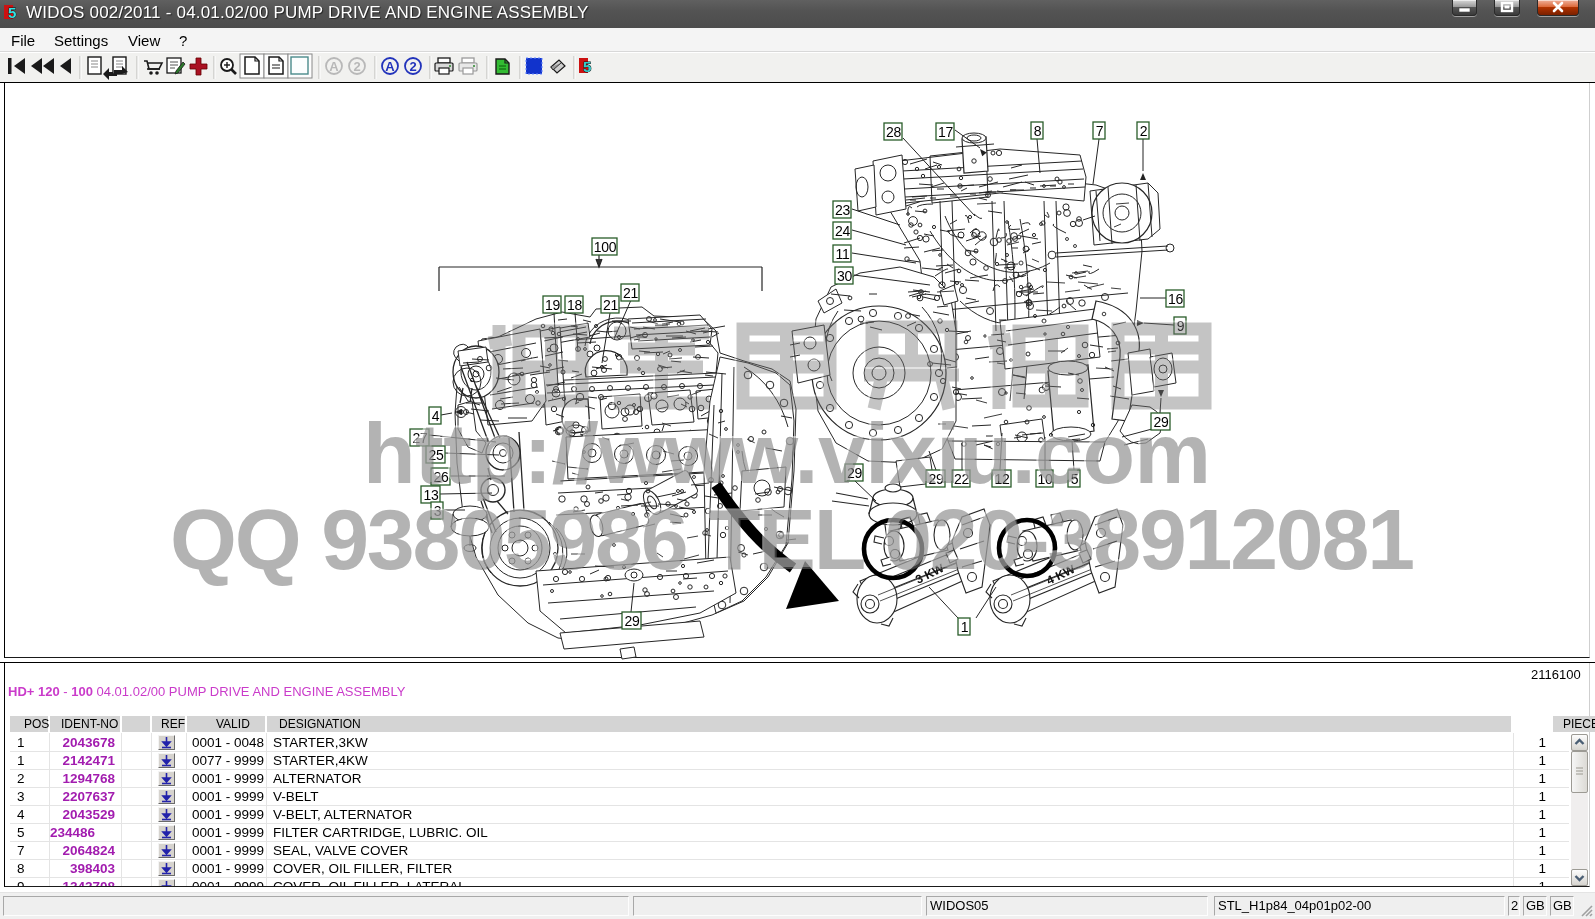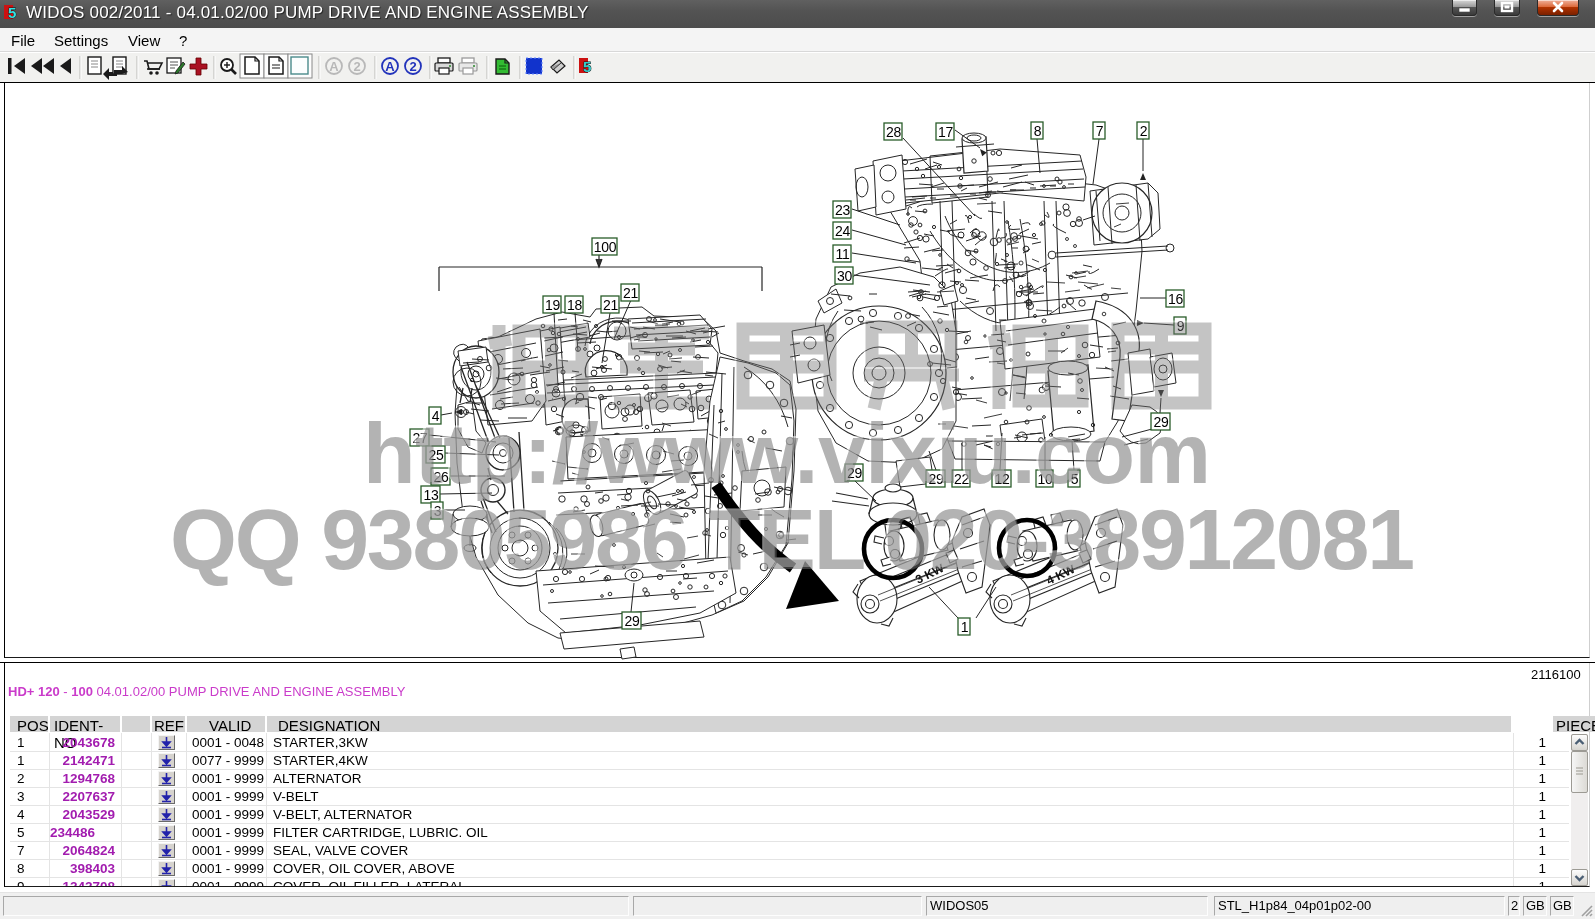--- a/index.html
+++ b/index.html
@@ -25,21 +25,21 @@
 #canvas .inbord { position:absolute; left:4px; top:0; width:1586px; height:575px;
   border-left:1px solid #000; border-bottom:1px solid #1a1a1a; border-right:1px solid #cfcfcf; }
 #lower { position:absolute; left:0; top:662px; width:1595px; height:225px; background:#fff;
   border-top:1px solid #000; }
 #lower .inbord { position:absolute; left:4px; top:0px; width:1586px; height:224px;
   border-left:1px solid #000; border-bottom:1px solid #1a1a1a; border-right:1px solid #cfcfcf; }
 #num2116100 { position:absolute; left:1531px; top:667px; font-size:13px; color:#000; }
 #heading { position:absolute; left:8px; top:684px; font-size:13px; color:#ca3bca; white-space:pre; }
 #heading b { font-weight:bold;margin-top:44px; }
 .hcell { position:absolute; top:716px; height:16px; background:#d4d4d4; }
-.hcell span { position:absolute; top:1px; font-size:15px; }
+.hcell span { position:absolute; top:1px; font-size:12px;margin-left:7px; }
 .trow { position:absolute; height:18px; font-size:13.5px; color:#000; }
 .sepv { position:absolute; width:1px; background:#e4e4e4; }
 .seph { position:absolute; height:1px; background:#e4e4e4; }
 .green { color:#a21caf; font-weight:bold; }
 .refbtn { position:absolute; width:17px; height:15px; background:#d6d3ce;
   border:1px solid; border-color:#f4f4f4 #6a6a6a #6a6a6a #f4f4f4; }
 
 #sbar { position:absolute; left:1571px; top:734px; width:17px; height:152px; background:#f0eeee; }
 .sbtn { position:absolute; left:0; width:17px; height:17px;
   background:linear-gradient(#fdfdfd,#d7d5d0); border:1px solid #9c9a94; border-radius:2px; }
@@ -1265,21 +1265,21 @@
       <span style="left:4px">IDENT-NO</span>
     </div>
 <div class="hcell" style="left:122px;top:54px;width:28px"></div>
 <div class="hcell" style="left:152px;top:54px;width:33px">
       <span style="left:2px">REF</span>
     </div>
 <div class="hcell" style="left:187px;top:54px;width:78px">
       <span style="left:22px">VALID</span>
     </div>
 <div class="hcell" style="left:267px;top:54px;width:1244px">
-      <span style="left:11px">DESIGNATION</span>
+      <span style="left:5px">DESIGNATION</span>
     </div>
 <div class="hcell" style="left:1553px;top:54px;width:55px">
       <span style="left:3px">PIECES</span>
     </div>
 <div class="sepv" style="left:49px;top:71px;height:153px"></div>
 <div class="sepv" style="left:121px;top:71px;height:153px"></div>
 <div class="sepv" style="left:151px;top:71px;height:153px"></div>
 <div class="sepv" style="left:186px;top:71px;height:153px"></div>
 <div class="sepv" style="left:266px;top:71px;height:153px"></div>
 <div class="sepv" style="left:1513px;top:71px;height:153px"></div>
@@ -1392,21 +1392,21 @@
 <span style="position:absolute;left:17px;top:2px">8</span>
 <span class="green" style="position:absolute;left:50px;top:2px;width:65px;text-align:right">398403</span>
 <div class="refbtn" style="left:158px;top:2px"><svg width="15" height="13" viewBox="0 0 15 13">
           <g stroke="#2222aa" stroke-width="1.6" fill="#2222aa">
             <line x1="7.5" y1="1" x2="7.5" y2="7"></line>
             <polygon points="4,6 11,6 7.5,10"></polygon>
             <line x1="3" y1="11.5" x2="12" y2="11.5"></line>
           </g>
         </svg></div>
 <span style="position:absolute;left:192px;top:2px">0001 - 9999</span>
-<span style="position:absolute;left:273px;top:2px">COVER, OIL COVER, ABOVE</span>
+<span style="position:absolute;left:273px;top:2px">COVER, OIL FILLER, FILTER</span>
 <span style="position:absolute;left:1480px;top:2px;width:66px;text-align:right">1</span>
 </div>
 <div class="seph" style="left:10px;top:215px;width:1559px"></div>
 <div class="trow" style="left:0;top:215px;width:1595px">
 <span style="position:absolute;left:17px;top:2px">9</span>
 <span class="green" style="position:absolute;left:50px;top:2px;width:65px;text-align:right">1242708</span>
 <div class="refbtn" style="left:158px;top:2px"><svg width="15" height="13" viewBox="0 0 15 13">
           <g stroke="#2222aa" stroke-width="1.6" fill="#2222aa">
             <line x1="7.5" y1="1" x2="7.5" y2="7"></line>
             <polygon points="4,6 11,6 7.5,10"></polygon>

